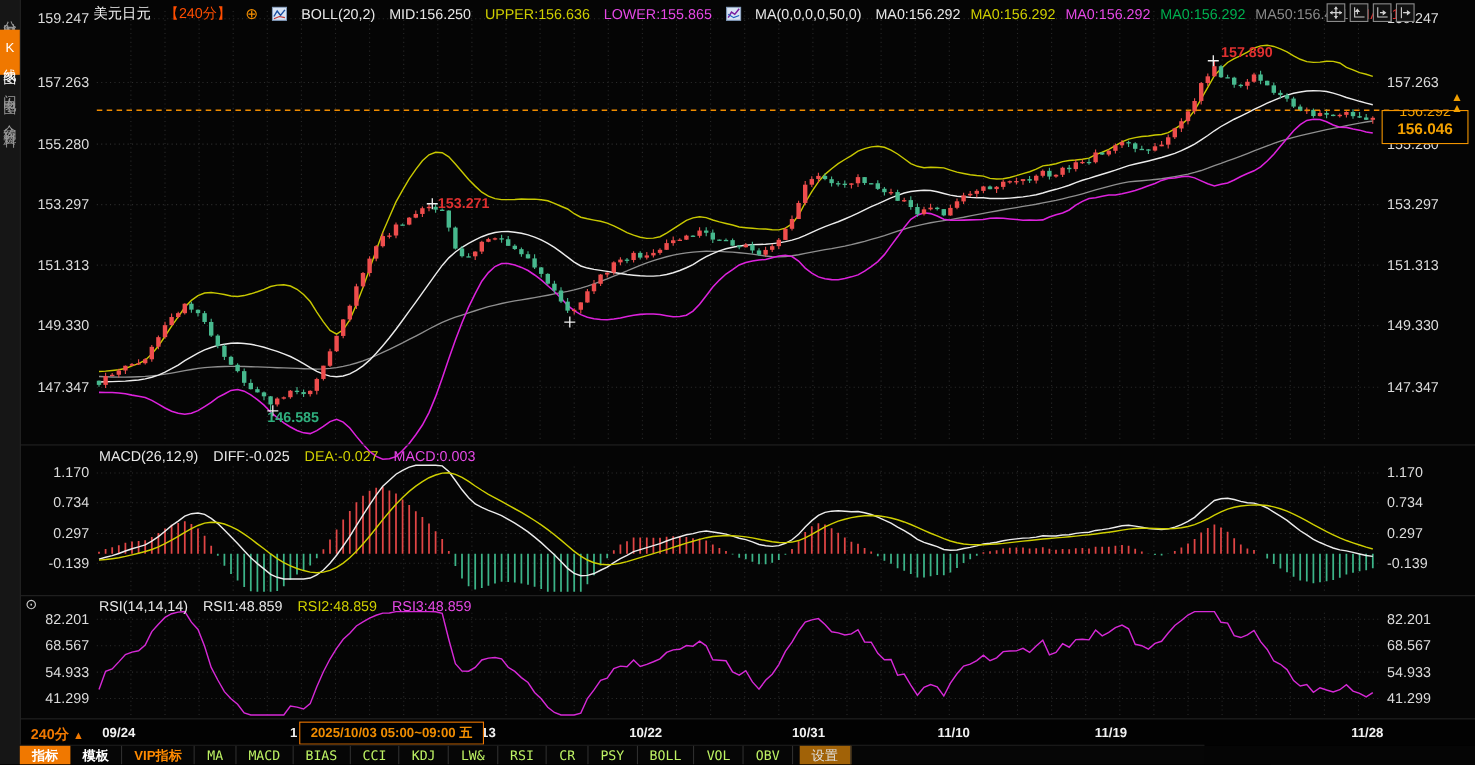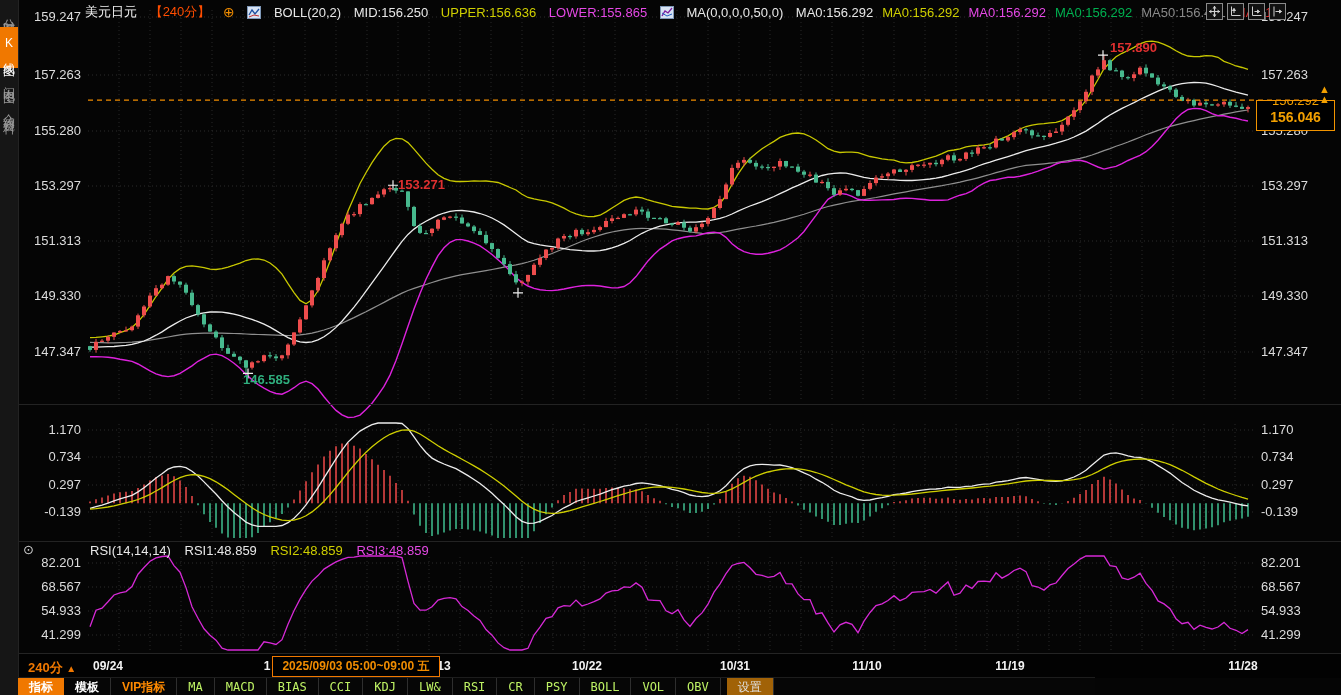--- a/index.html
+++ b/index.html
@@ -522,20 +522,26 @@
         </svg>
     </div>
     <div class="hbtn">
       <svg width="11" height="11">
           <path d="M2 0.5 V10.5" stroke="#d0d0d0" fill="none"></path>
       <path d="M3.5 5.5 L9.5 5.5 M9.5 5.5 l-2 -1.5 v3 Z" stroke="#d0d0d0" fill="#d0d0d0"></path>
         </svg>
     </div>
   </div>
 
+  <div class="subhdr" style="top:407px">
+    <span class="w">MACD(26,12,9)</span>
+    <span class="w">DIFF:-0.025</span>
+    <span class="y">DEA:-0.027</span>
+    <span class="m">MACD:0.003</span>
+  </div>
   <div class="circ">⊙</div>
   <div class="subhdr" style="top:543px">
     <span class="w">RSI(14,14,14)</span>
     <span class="w">RSI1:48.859</span>
     <span class="y">RSI2:48.859</span>
     <span class="m">RSI3:48.859</span>
   </div>
 
   <div class="anno" style="left:1110px;top:40px;color:#e03030">157.890</div>
   <div class="anno" style="left:398px;top:177px;color:#e03030">153.271</div>
@@ -555,21 +561,21 @@
   <div id="dateLabels">
       <div class="datelab" style="left: 108px;">09/24</div>
       <div class="datelab" style="left: 267px;">1</div>
       <div class="datelab" style="left: 444px;">13</div>
       <div class="datelab" style="left: 587px;">10/22</div>
       <div class="datelab" style="left: 735px;">10/31</div>
       <div class="datelab" style="left: 867px;">11/10</div>
       <div class="datelab" style="left: 1010px;">11/19</div>
       <div class="datelab" style="left: 1243px;">11/28</div>
     </div>
-  <div class="tooltip">2025/09/03 05:00~09:00 五</div>
+  <div class="tooltip">2025/10/03 05:00~09:00 五</div>
 
 
   <div class="tbar" id="toolbar">
       <div class="titem active cn">指标</div>
       <div class="titem bold cn">模板</div>
       <div class="titem vip cn">VIP指标</div>
       <div class="titem ">MA</div>
       <div class="titem ">MACD</div>
       <div class="titem ">BIAS</div>
       <div class="titem ">CCI</div>

